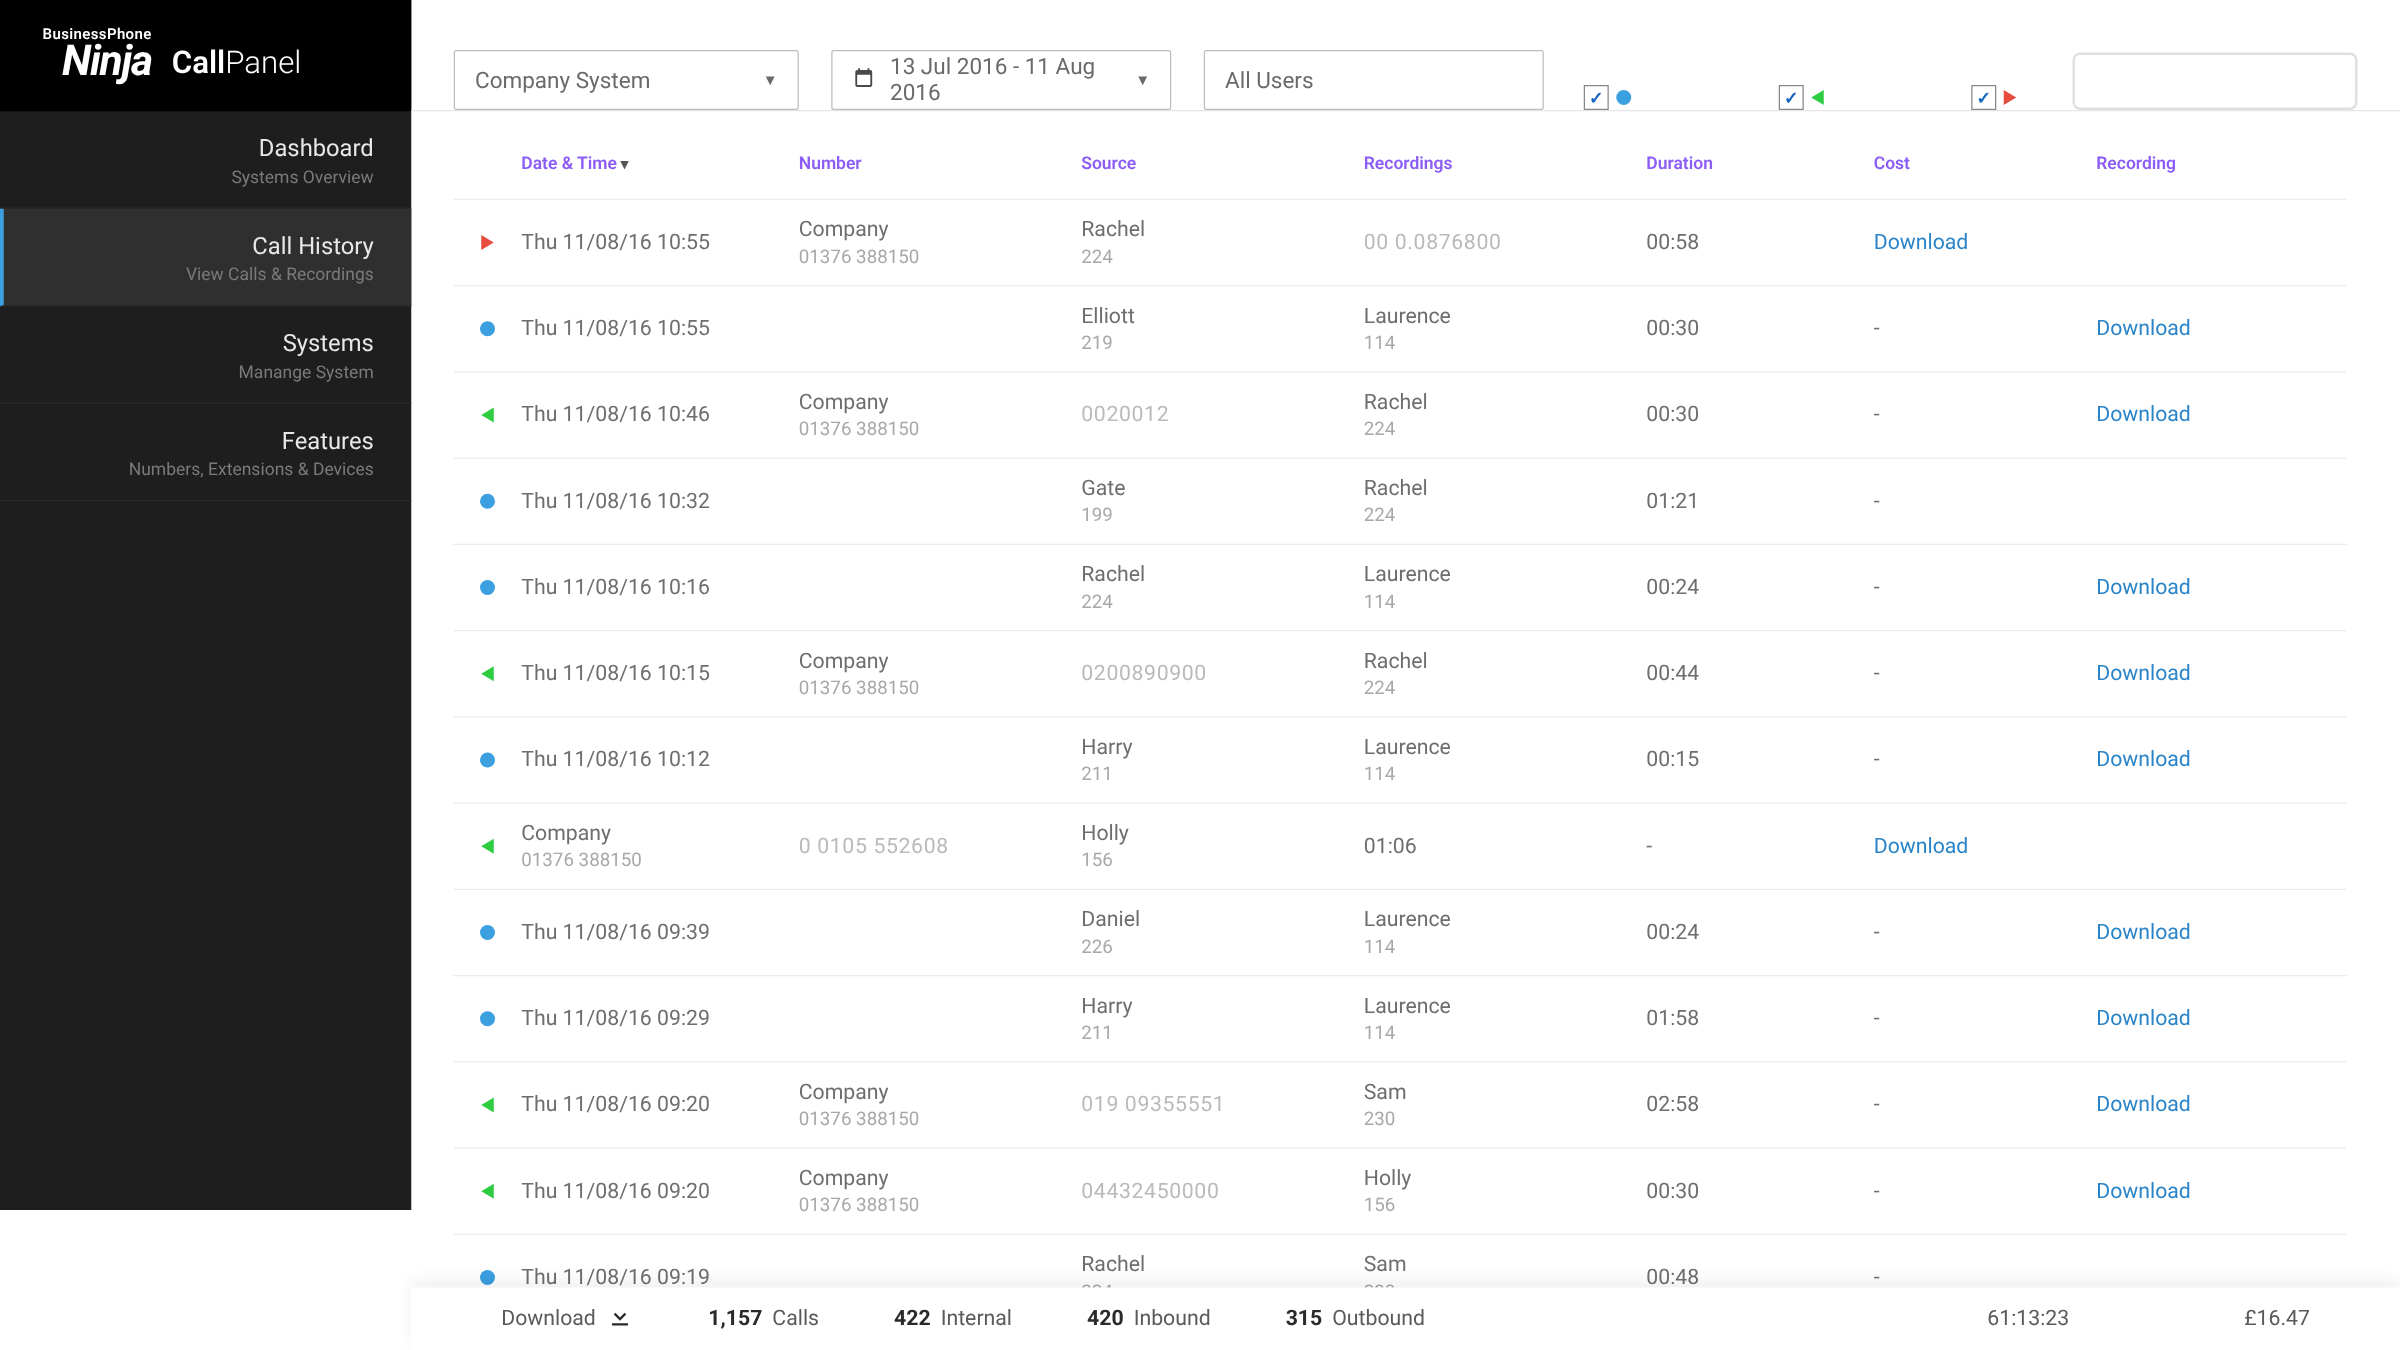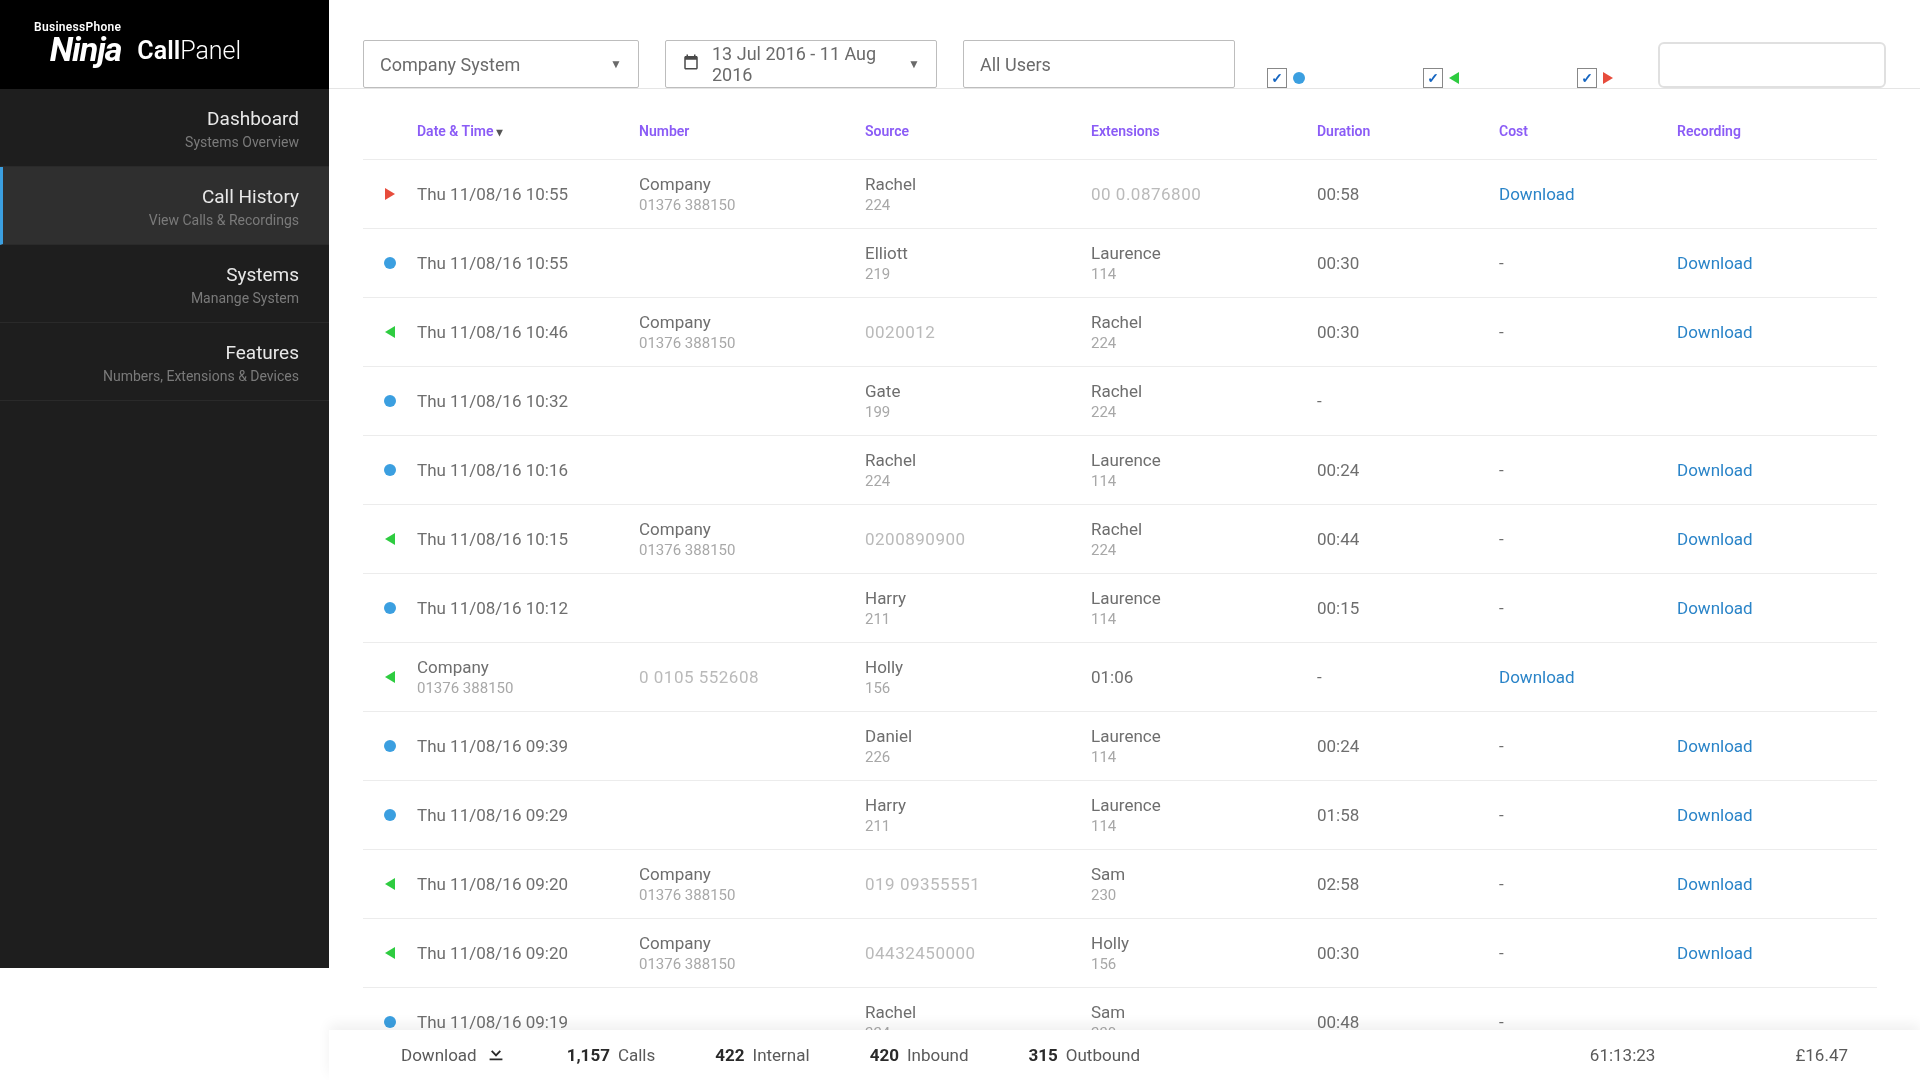--- a/index.html
+++ b/index.html
@@ -132,21 +132,21 @@
 
   <input class="search-box" type="text" style="">
 </div>
 
 <div class="content">
   <div class="table-wrap" id="table">
     <div></div>
     <div class="th sortable">Date &amp; Time</div>
     <div class="th">Number</div>
     <div class="th">Source</div>
-    <div class="th">Extensions</div>
+    <div class="th">Recordings</div>
     <div class="th">Duration</div>
     <div class="th">Cost</div>
     <div class="th">Recording</div>
   <div class="row-sep"></div>
       <div class="cell icon-cell center">
         <span class="tri red"></span>
       </div>
       <div class="cell">
         <span class="primary-line">Thu 11/08/16 10:55</span>
       </div>
@@ -227,20 +227,23 @@
         <span class="primary-line">Thu 11/08/16 10:32</span>
       </div>
       <div class="cell"></div>
       <div class="cell">
         <span class="primary-line">Gate</span>
         <span class="secondary-line">199</span>
       </div>
       <div class="cell">
         <span class="primary-line">Rachel</span>
         <span class="secondary-line">224</span>
+      </div>
+      <div class="cell">
+        <span class="primary-line">01:21</span>
       </div>
       <div class="cell">
         <span class="primary-line">-</span>
       </div>
       <div class="cell"></div>
       <div class="row-sep"></div>
       <div class="cell icon-cell center">
         <span class="dot blue"></span>
       </div>
       <div class="cell">

